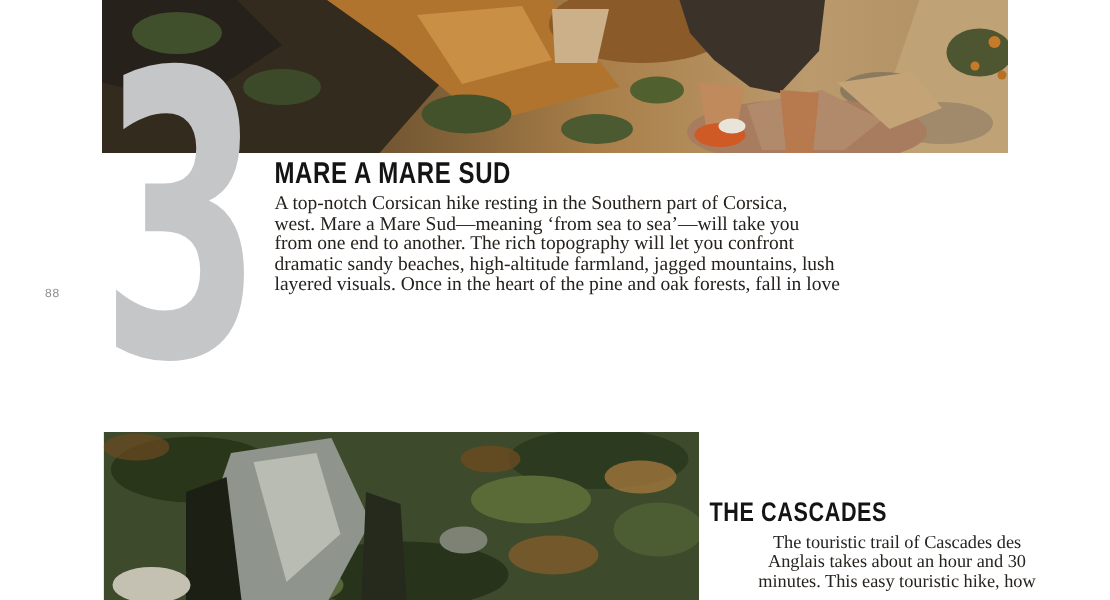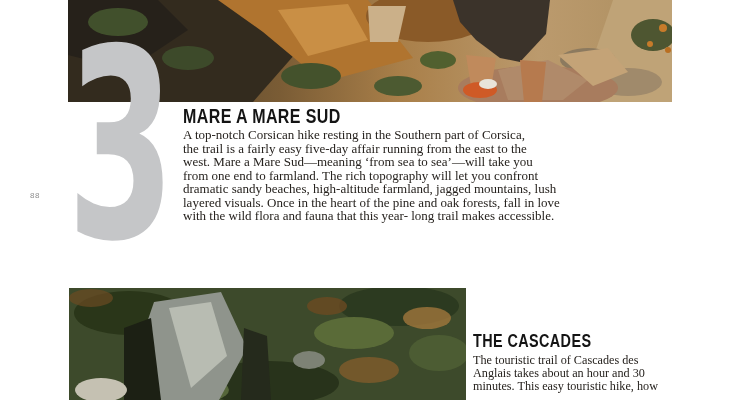--- a/index.html
+++ b/index.html
@@ -29,21 +29,21 @@
   #article-main{position:absolute;left:183px;top:105px;width:400px;z-index:3;}
   #article-main .display-heading{font-size:20px;line-height:22px;}
   #article-main .body-lines{margin-top:1px;}
   .body-line{
     font-size:13px;line-height:13.5px;color:#26221e;white-space:nowrap;
   }
 
   #article-sub{position:absolute;left:473px;top:332px;width:250px;z-index:3;}
   #article-sub .display-heading{font-size:18px;line-height:18px;}
   #article-sub .body-lines{margin-top:3px;}
-  #article-sub .body-line{font-size:12.2px;line-height:13.2px;}
+  #article-sub .body-line{font-size:12.2px;line-height:13.2px;text-align:center;}
 </style>
 </head>
 <body>
 
 <div class="photo" id="photo-top">
   <svg viewBox="0 0 604 102" preserveAspectRatio="none">
     <defs>
       <linearGradient id="gtop" x1="0" y1="0" x2="1" y2="0">
         <stop offset="0" stop-color="#3a3326"></stop>
         <stop offset="0.35" stop-color="#7a5c35"></stop>
@@ -116,26 +116,24 @@
 <svg id="big-number-svg" viewBox="0 0 260 260">
   <text x="67" y="237" font-family="DejaVu Sans, sans-serif" font-weight="bold" font-size="263" fill="#c5c6c8" textLength="108" lengthAdjust="spacingAndGlyphs">3</text>
 </svg>
 
 <div id="page-number">88</div>
 
 <div id="article-main">
   <span class="display-heading">MARE A MARE SUD</span>
   <div class="body-lines">
     <div class="body-line">A top-notch Corsican hike resting in the Southern part of Corsica,</div>
-    <div class="body-line">the trail is a fairly easy five-day affair running from the east to the</div>
     <div class="body-line">west. Mare a Mare Sud—meaning ‘from sea to sea’—will take you</div>
-    <div class="body-line">from one end to farmland. The rich topography will let you confront</div>
+    <div class="body-line">from one end to another. The rich topography will let you confront</div>
     <div class="body-line">dramatic sandy beaches, high-altitude farmland, jagged mountains, lush</div>
     <div class="body-line">layered visuals. Once in the heart of the pine and oak forests, fall in love</div>
-    <div class="body-line">with the wild flora and fauna that this year- long trail makes accessible.</div>
   </div>
 </div>
 
 <div id="article-sub">
   <div><span class="display-heading">THE CASCADES</span></div>
   <div class="body-lines">
     <div class="body-line">The touristic trail of Cascades des</div>
     <div class="body-line">Anglais takes about an hour and 30</div>
     <div class="body-line">minutes. This easy touristic hike, how</div>
   </div>

